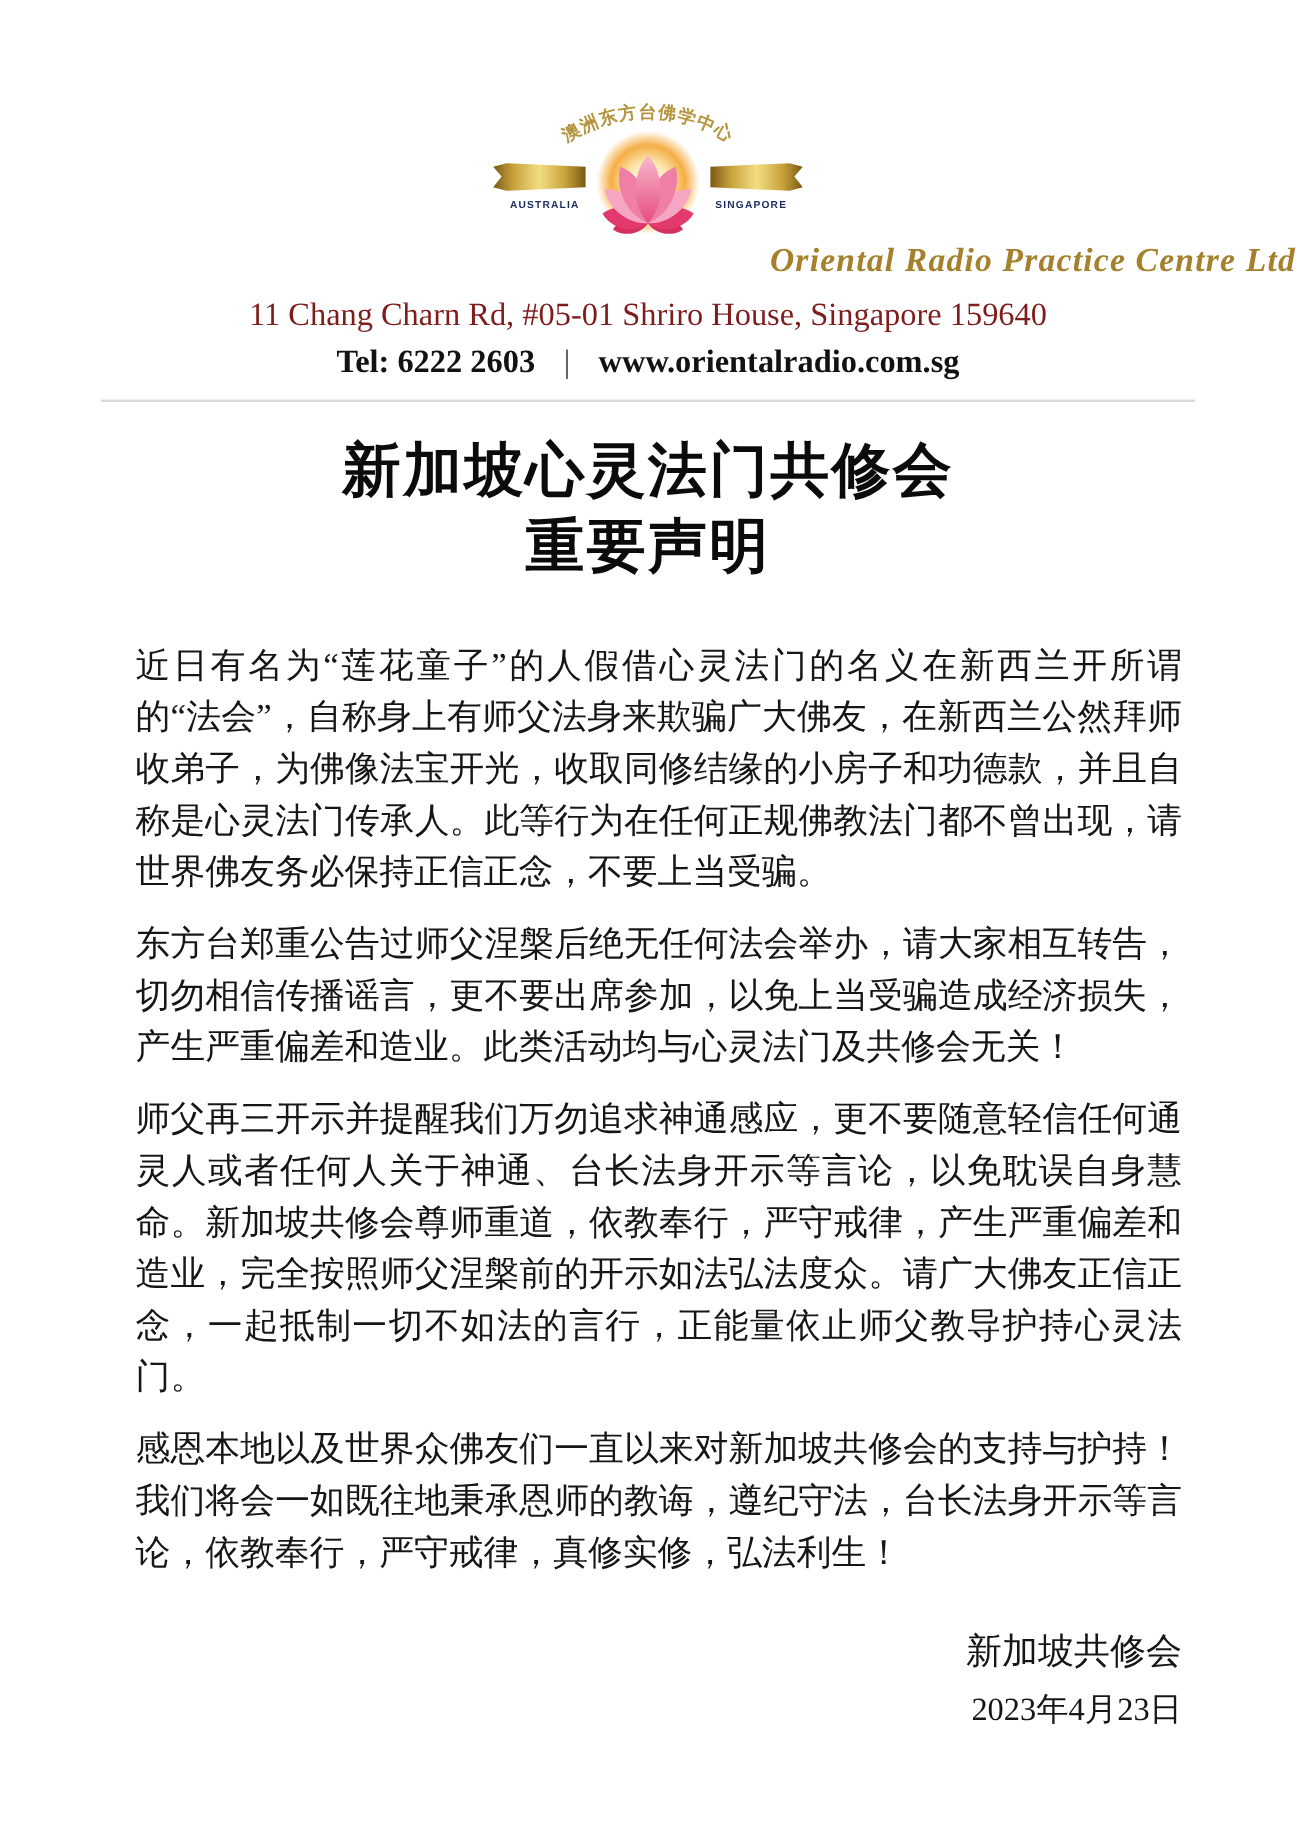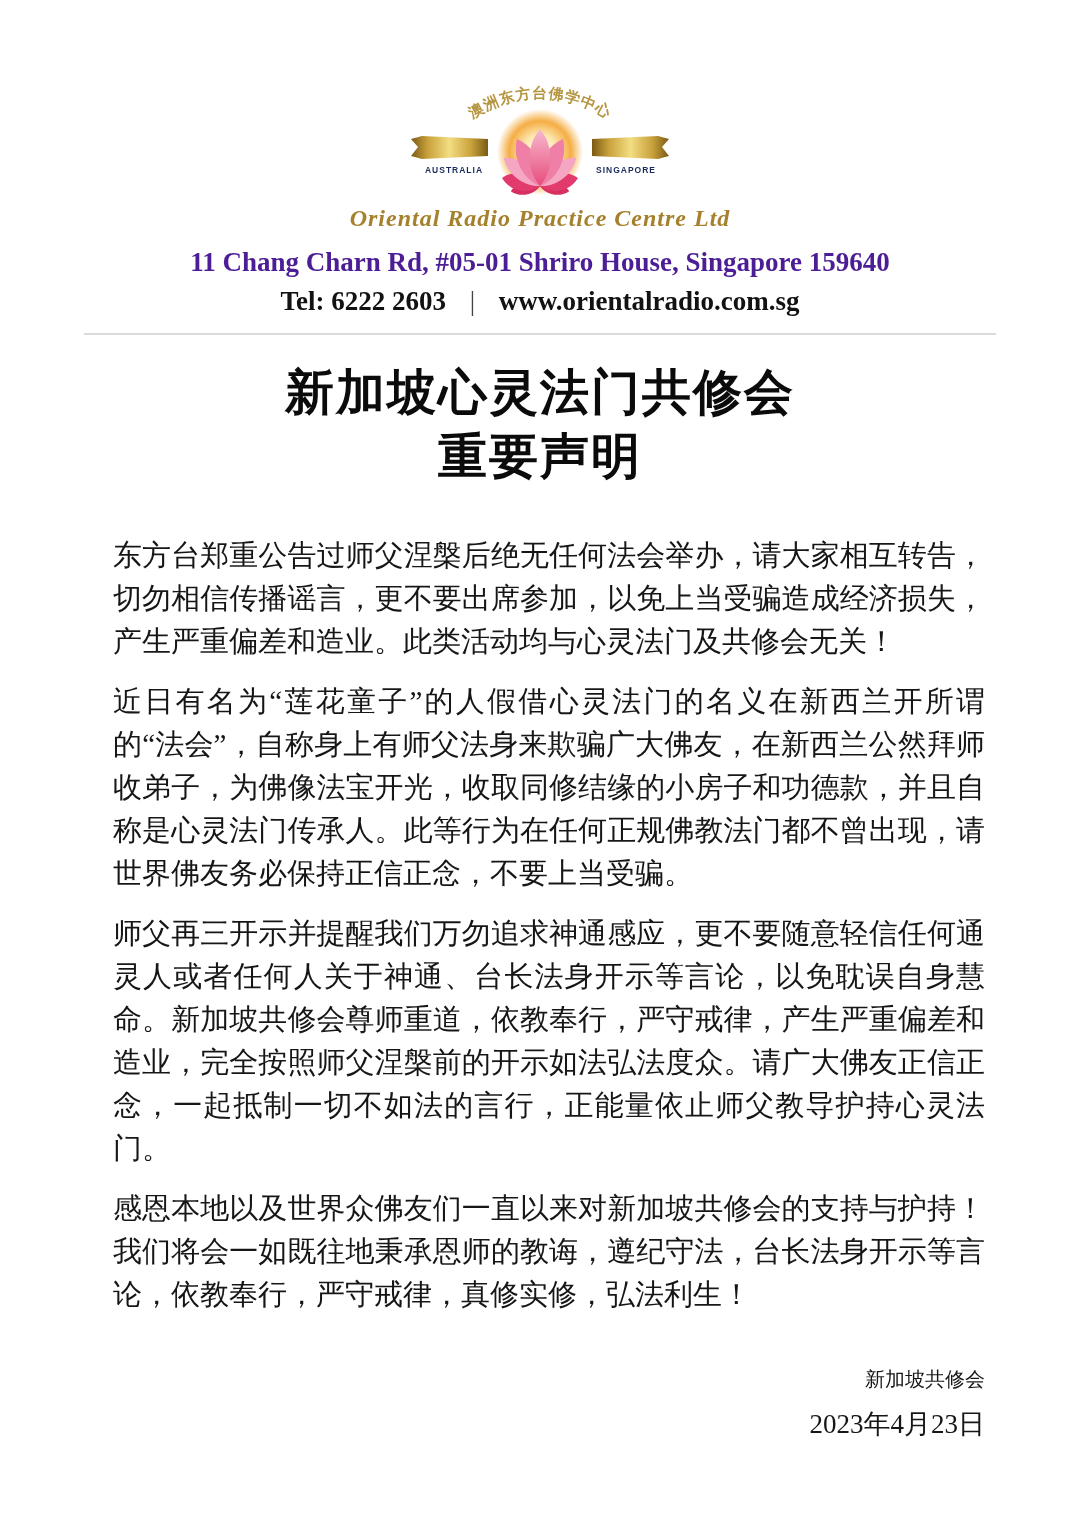--- a/index.html
+++ b/index.html
@@ -6,41 +6,41 @@
   body{
     width:1080px;height:1529px;background:#ffffff;overflow:hidden;
     font-family:"Liberation Serif", serif;color:#141414;
   }
   .page{box-sizing:border-box;height:100%;padding-top:72px;}
 
   
   .letterhead{text-align:center;}
   .logo-svg{display:block;margin:0 auto;width:268px;height:126px;}
   .org-name{
-    font-style:italic;font-weight:bold;font-size:24px;line-height:40px;
-    color:#a5812d;letter-spacing:1px;margin-top:0;
+    font-style:italic;font-weight:bold;font-size:28px;line-height:40px;
+    color:#a5812d;letter-spacing:1px;margin-top:0;text-align:right;
   }
-  .address-line{font-weight:bold;font-size:27px;line-height:34px;margin-top:7px;color:#4c1d95;}
+  .address-line{font-weight:normal;font-size:27px;line-height:34px;margin-top:7px;color:#7f1d1d;}
   .tel-line{font-weight:bold;font-size:27px;line-height:34px;margin-top:5px;color:#121212;text-align:center;}
   .tel-line .sep{font-weight:normal;padding:0 17px;color:#444;}
   .divider{width:912px;margin:15px auto 0;border:0;border-top:2px solid #dadada;height:0;}
 
   
   .doc-title{
     font-family:"Liberation Sans", sans-serif;font-weight:bold;font-size:49px;
     line-height:64px;text-align:center;margin-top:25px;color:#0b0b0b;letter-spacing:2px;
   }
   .content{
     margin:46px 95px 0 113px;
     font-size:29px;line-height:43px;text-align:justify;color:#161616;
   }
   .salutation{margin:0 0 17px 0;text-align:left;}
   .content p{margin:0 0 17px 0;}
   .signature-block{margin-top:40px;text-align:right;}
-  .sig-name{font-size:20px;line-height:46px;}
+  .sig-name{font-size:30px;line-height:46px;font-family:Liberation Mono, monospace;}
   .sig-date{font-size:27px;line-height:44px;}
 </style>
 </head>
 <body>
 
 <div class="page">
 
   <header class="letterhead">
 
     <svg class="logo-svg" viewBox="0 0 268 126" aria-hidden="true">
@@ -103,22 +103,22 @@
   </header>
 
   <main>
     <h1 class="doc-title">
       <div>新加坡心灵法门共修会</div>
       <div>重要声明</div>
     </h1>
 
     <section class="content">
 
+      <p>近日有名为“莲花童子”的人假借心灵法门的名义在新西兰开所谓的“法会”，自称身上有师父法身来欺骗广大佛友，在新西兰公然拜师收弟子，为佛像法宝开光，收取同修结缘的小房子和功德款，并且自称是心灵法门传承人。此等行为在任何正规佛教法门都不曾出现，请世界佛友务必保持正信正念，不要上当受骗。</p>
       <p>东方台郑重公告过师父涅槃后绝无任何法会举办，请大家相互转告，切勿相信传播谣言，更不要出席参加，以免上当受骗造成经济损失，产生严重偏差和造业。此类活动均与心灵法门及共修会无关！</p>
-      <p>近日有名为“莲花童子”的人假借心灵法门的名义在新西兰开所谓的“法会”，自称身上有师父法身来欺骗广大佛友，在新西兰公然拜师收弟子，为佛像法宝开光，收取同修结缘的小房子和功德款，并且自称是心灵法门传承人。此等行为在任何正规佛教法门都不曾出现，请世界佛友务必保持正信正念，不要上当受骗。</p>
       <p>师父再三开示并提醒我们万勿追求神通感应，更不要随意轻信任何通灵人或者任何人关于神通、台长法身开示等言论，以免耽误自身慧命。新加坡共修会尊师重道，依教奉行，严守戒律，产生严重偏差和造业，完全按照师父涅槃前的开示如法弘法度众。请广大佛友正信正念，一起抵制一切不如法的言行，正能量依止师父教导护持心灵法门。</p>
       <p>感恩本地以及世界众佛友们一直以来对新加坡共修会的支持与护持！我们将会一如既往地秉承恩师的教诲，遵纪守法，台长法身开示等言论，依教奉行，严守戒律，真修实修，弘法利生！</p>
 
       <div class="signature-block">
         <div class="sig-name">新加坡共修会</div>
         <div class="sig-date">2023年4月23日</div>
       </div>
     </section>
   </main>
 

